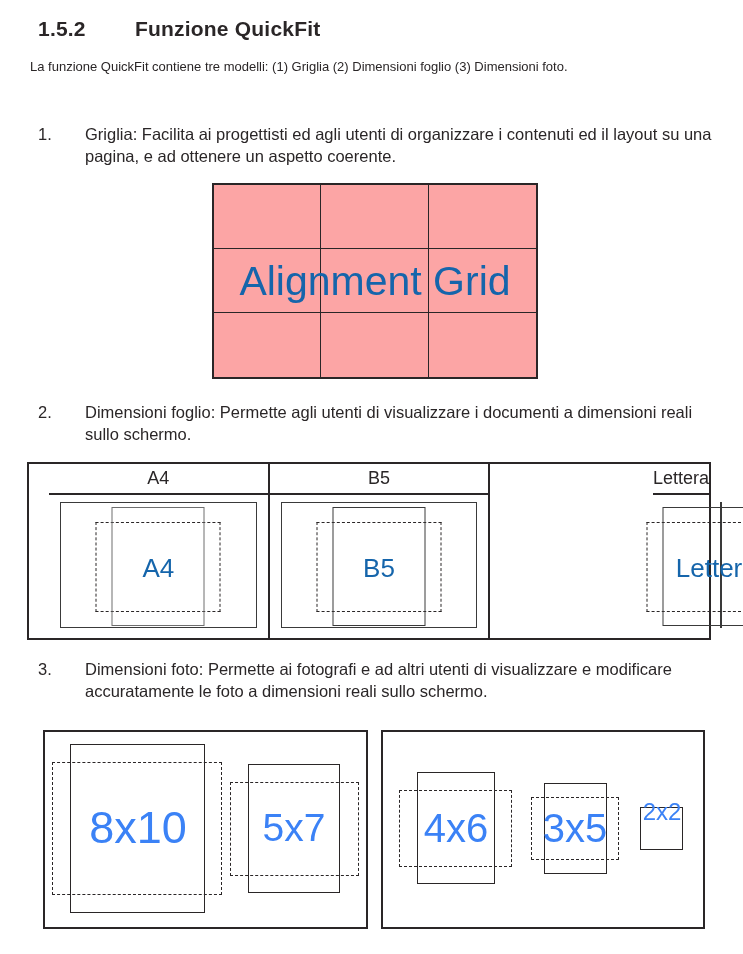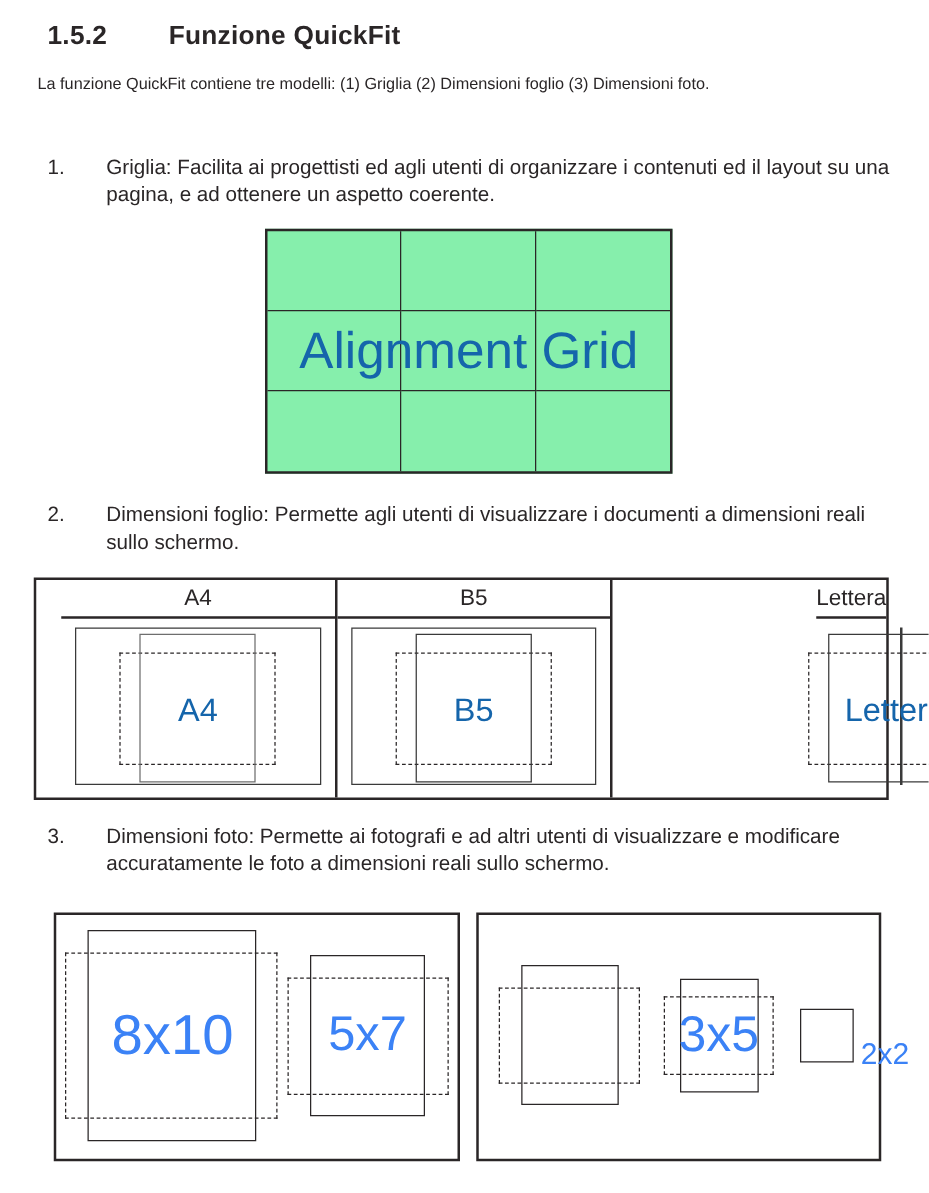--- a/index.html
+++ b/index.html
@@ -22,21 +22,21 @@
   .intro { position: absolute; left: 30px; top: 56px; width: 678px; font-size: 13px; line-height: 22px; }
 
   .list-item { position: absolute; left: 38px; display: flex; font-size: 16.5px; line-height: 22px; }
   .list-item .num { width: 47px; flex: 0 0 47px; }
   .list-item .txt { width: 628px; }
   #item-1 { top: 123px; }
   #item-2 { top: 401px; }
   #item-3 { top: 658px; }
 
   
-  .grid-fig { position: absolute; left: 212px; top: 183px; width: 326px; height: 196px; border: 2px solid #2a2627; background: #86efac; }
+  .grid-fig { position: absolute; left: 212px; top: 183px; width: 326px; height: 196px; border: 2px solid #2a2627; background: #fca5a5; }
   .grid-cells { display: grid; width: 100%; height: 100%; grid-template-columns: 1fr 1fr 1fr; grid-template-rows: 1fr 1fr 1fr; }
   .grid-cells .cell { border-right: 1px solid #2a2627; border-bottom: 1px solid #2a2627; }
   .grid-cells .cell:nth-child(3n) { border-right: none; }
   .grid-cells .cell:nth-child(n+7) { border-bottom: none; }
   .grid-label { position: absolute; left: 50%; top: 50%; transform: translate(-50%, -50%); font-size: 41px; color: #1565ab; white-space: nowrap; letter-spacing: 0px; }
 
   
   .paper-table { position: absolute; left: 27px; top: 462px; width: 684px; height: 178px; border: 2px solid #2a2627; display: flex; background: #fff; padding-left: 20px; }
   .paper-cell { flex: 1 1 0; display: flex; flex-direction: column; border-right: 2px solid #2a2627; }
   .paper-cell:last-child { border-right: none; align-items: flex-end; }
@@ -67,21 +67,21 @@
   
   #s46-solid  { left: 34px;  top: 40px;  width: 78px;  height: 112px; }
   #s46-dashed { left: 16px;  top: 58px;  width: 113px; height: 77px; }
   #s46-label  { left: 73px;  top: 96px;  font-size: 40px; }
   
   #s35-solid  { left: 161px; top: 51px;  width: 63px;  height: 91px; }
   #s35-dashed { left: 148px; top: 65px;  width: 88px;  height: 63px; }
   #s35-label  { left: 192px; top: 96px;  font-size: 40px; }
   
   #s22-solid  { left: 257px; top: 75px;  width: 43px;  height: 43px; }
-  #s22-label  { left: 279px; top: 112px;  font-size: 24px; margin-left: 46px; }
+  #s22-label  { left: 279px; top: 80px;  font-size: 24px; }
 </style>
 </head>
 <body>
 
 <div class="page">
 
   <div class="heading">
     <span class="sec-num">1.5.2</span>
     <span class="sec-title">Funzione QuickFit</span>
   </div>
@@ -158,20 +158,21 @@
     <div class="photo-label" id="s810-label">8x10</div>
 
     <div class="dashed-rect" id="s57-dashed"></div>
     <div class="solid-rect" id="s57-solid"></div>
     <div class="photo-label" id="s57-label">5x7</div>
   </div>
 
   <div class="photo-box" id="photo-box-right">
     <div class="dashed-rect" id="s46-dashed"></div>
     <div class="solid-rect" id="s46-solid"></div>
+    <div class="photo-label" id="s46-label">4x6</div>
 
     <div class="dashed-rect" id="s35-dashed"></div>
     <div class="solid-rect" id="s35-solid"></div>
     <div class="photo-label" id="s35-label">3x5</div>
 
     <div class="solid-rect" id="s22-solid"></div>
     <div class="photo-label" id="s22-label">2x2</div>
   </div>
 
 </div>

